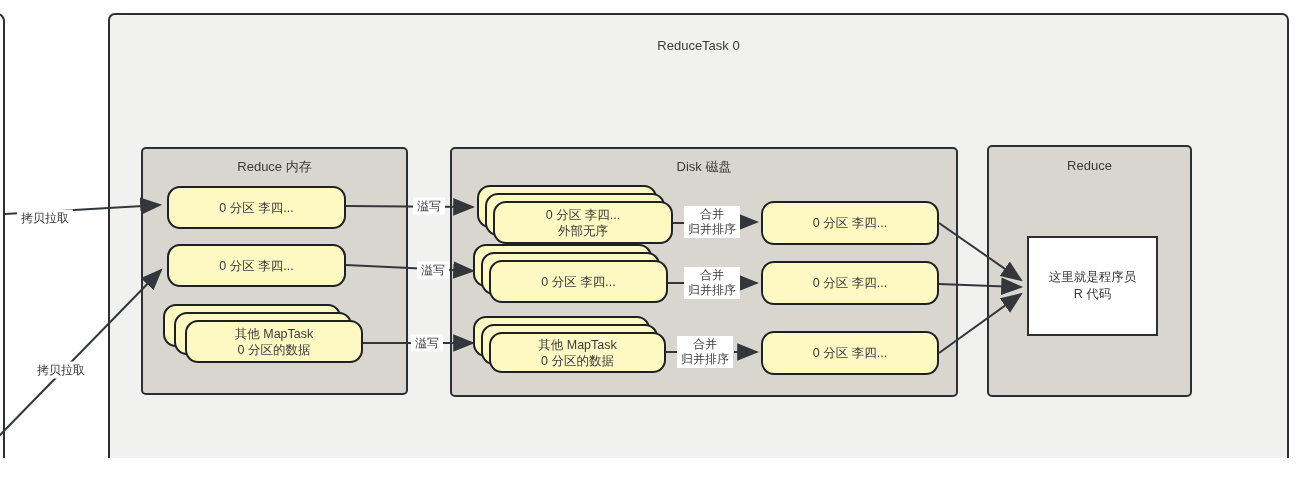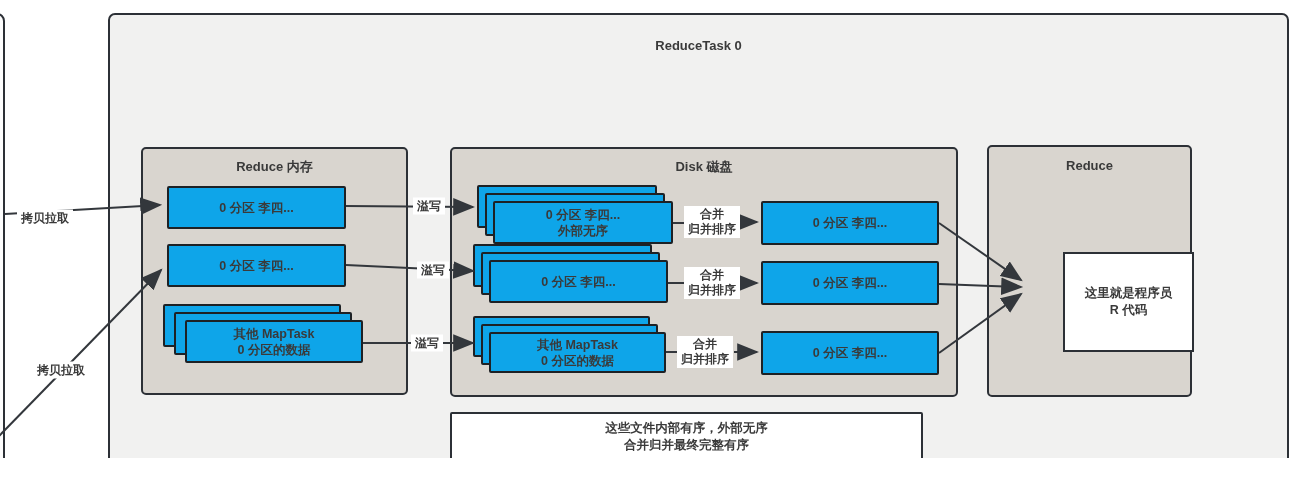--- a/index.html
+++ b/index.html
@@ -1,27 +1,27 @@
 <!DOCTYPE html>
 <html><head>
 <meta charset="utf-8">
 <style>
   html,body{margin:0;padding:0;background:#ffffff;}
   .stage{
     position:relative;width:1307px;height:458px;overflow:hidden;
     font-family:"Liberation Sans","DejaVu Sans",sans-serif;
-    color:#333;font-weight:bold;
+    color:#333;font-weight:normal;
   }
   .abs{position:absolute;box-sizing:border-box;}
   .panel{border:2px solid #2c3036;background:#d9d5cf;border-radius:5px;}
   .outer{border:2px solid #2c3036;background:#f1f1f0;border-radius:7px;}
   .leftpartial{border:2px solid #2c3036;background:#fdfdfd;border-radius:8px;}
   .ptitle{font-size:13px;text-align:center;color:#3a3a3a;}
   .pbox{
-    background:#0ea5e9;border:2px solid #1d2125;border-radius:2px;
+    background:#fef9c3;border:2px solid #1d2125;border-radius:13px;
     display:flex;flex-direction:column;align-items:center;justify-content:center;
     font-size:12.5px;line-height:16px;text-align:center;color:#3a3a3a;
   }
   .whitebox{
     background:#ffffff;border:2px solid #2c3036;
     display:flex;flex-direction:column;align-items:center;justify-content:center;
     font-size:12.5px;line-height:17px;text-align:center;color:#3a3a3a;
   }
   .tag{
     position:absolute;transform:translate(-50%,-50%);background:#ffffff;
@@ -86,29 +86,25 @@
   </div>
   <div class="abs pbox z3" style="left:761px;top:261px;width:178px;height:44px;">
     <span>0 分区 李四...</span>
   </div>
   <div class="abs pbox z3" style="left:761px;top:331px;width:178px;height:44px;">
     <span>0 分区 李四...</span>
   </div>
 
   <div class="abs panel z2" style="left:987px;top:145px;width:205px;height:252px;"></div>
   <div class="abs ptitle z3" style="left:987px;top:158px;width:205px;">Reduce</div>
-  <div class="abs whitebox z3" style="left:1027px;top:252px;width:131px;height:100px;margin-left:36px;">
+  <div class="abs whitebox z3" style="left:1027px;top:236px;width:131px;height:100px;">
     <span>这里就是程序员</span>
     <span>R 代码</span>
   </div>
 
-  <div class="abs whitebox z3" style="left:450px;top:412px;width:473px;height:50px;border-radius:2px;">
-    <span>这些文件内部有序，外部无序</span>
-    <span>合并归并最终完整有序</span>
-  </div>
 
   <svg class="wires" width="1307" height="491" viewBox="0 0 1307 491">
     <defs>
       <marker id="ah" viewBox="0 0 10 8" refX="9" refY="4" markerWidth="11" markerHeight="9" orient="auto">
         <path d="M0,0 L10,4 L0,8 Z" fill="#33373c"></path>
       </marker>
     </defs>
     <g stroke="#33373c" stroke-width="2" fill="none">
       <line x1="5" y1="214" x2="160" y2="205" marker-end="url(#ah)"></line>
       <line x1="-2" y1="437" x2="161" y2="270" marker-end="url(#ah)"></line>

